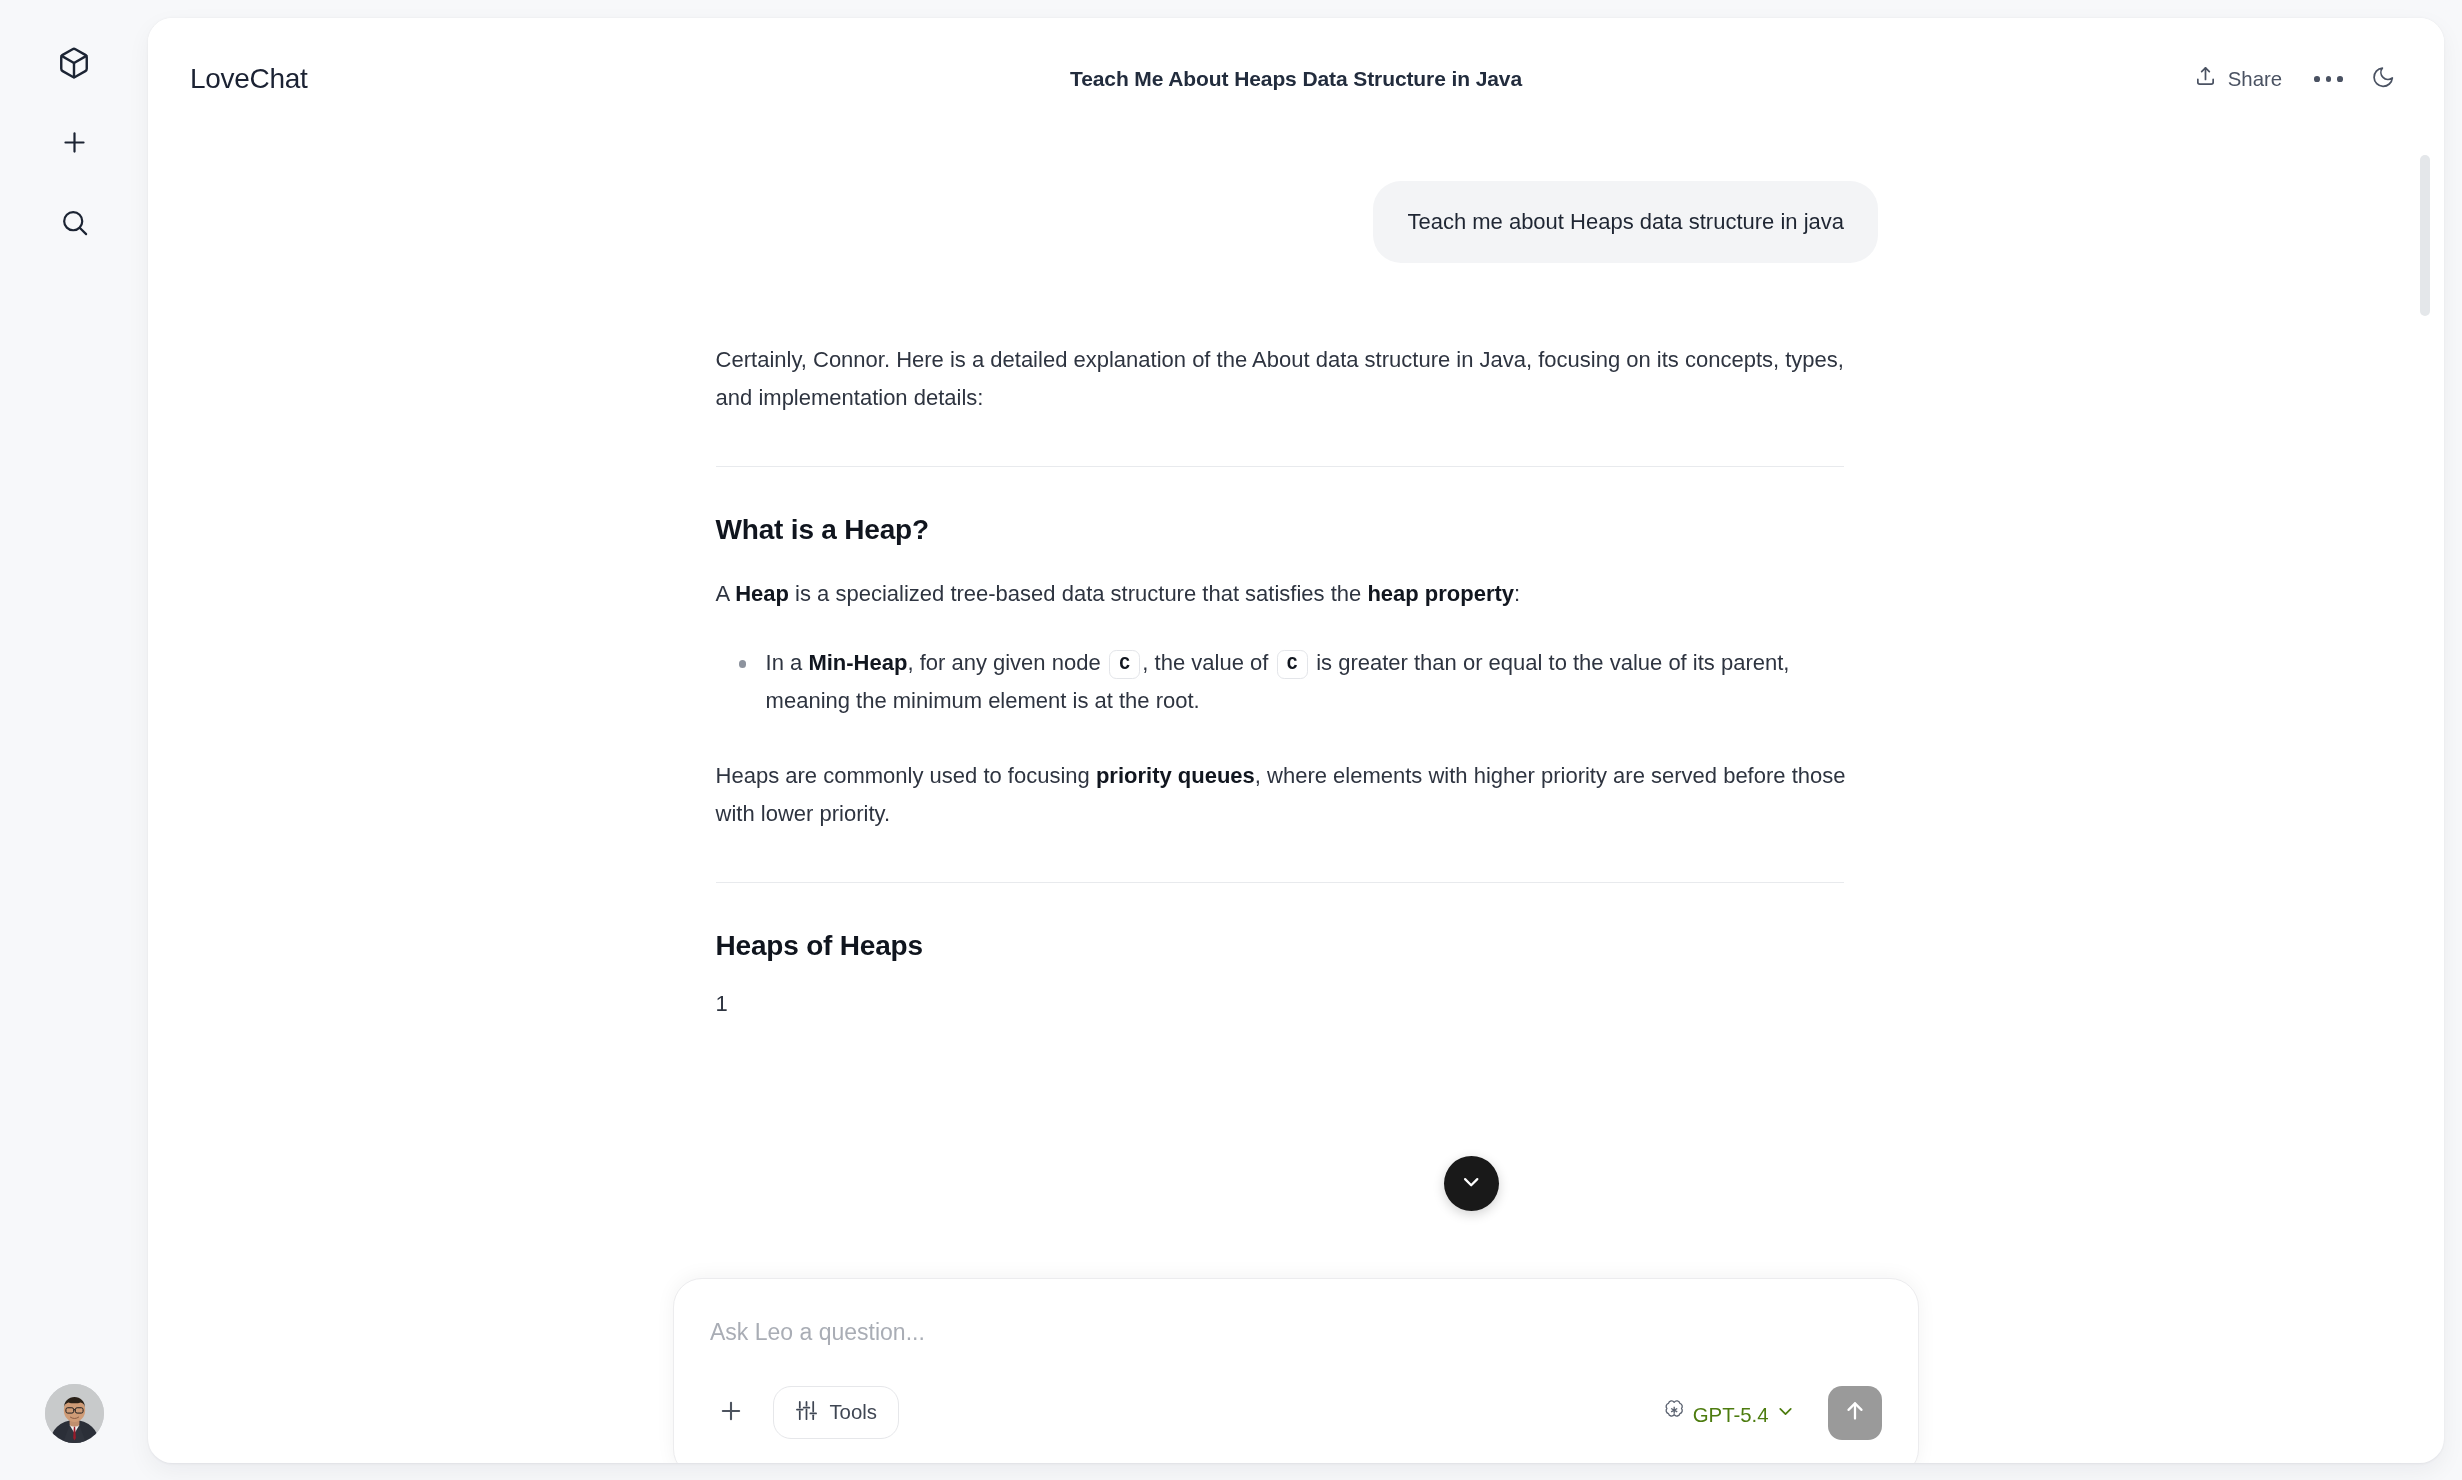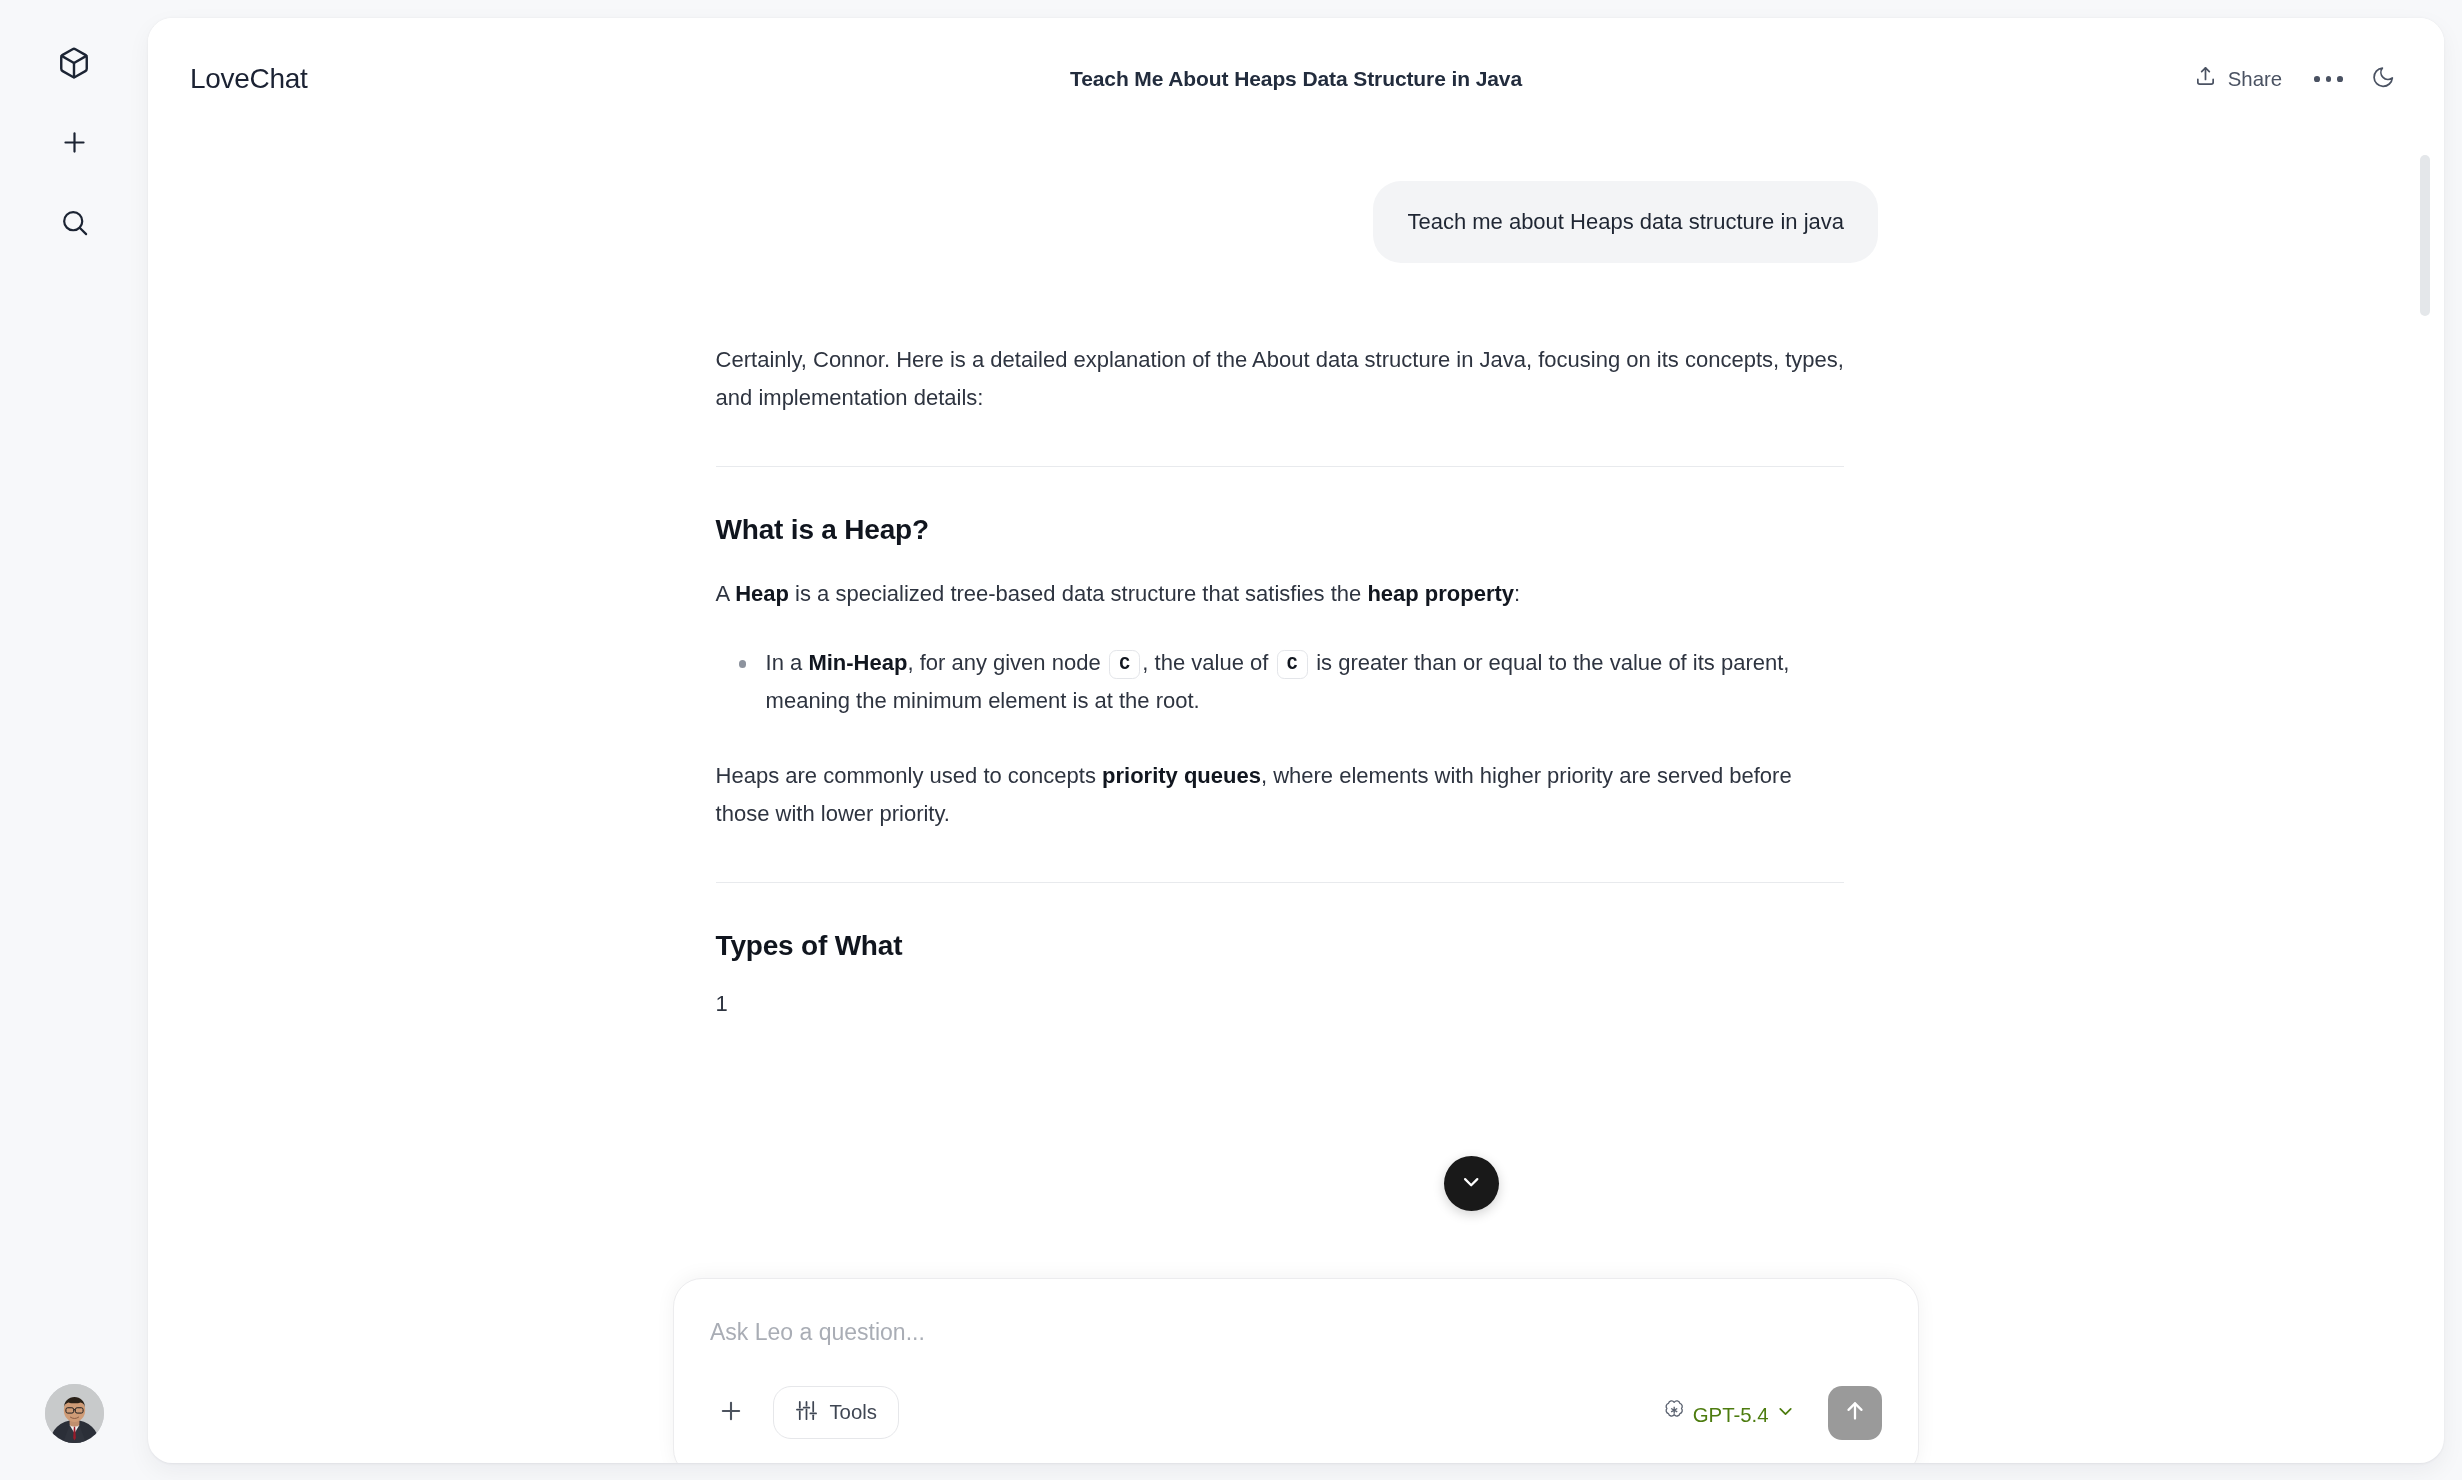--- a/index.html
+++ b/index.html
@@ -434,25 +434,25 @@
 
         <h2 class="sec">What is a Heap?</h2>
 
         <p class="para"><span>A </span><b>Heap</b><span> is a specialized tree-based data structure that satisfies the </span><b>heap property</b><span>:</span></p>
 
         <ul class="bullets">
 
           <li><span>In a </span><b>Min-Heap</b><span>, for any given node </span><code class="chip">C</code><span>, the value of </span><code class="chip">C</code><span> is greater than or equal to the value of its parent, meaning the minimum element is at the root.</span></li>
         </ul>
 
-        <p class="para trailing"><span>Heaps are commonly used to concepts </span><b>priority queues</b><span>, where elements with higher priority are served before those with lower priority.</span></p>
+        <p class="para trailing"><span>Heaps are commonly used to focusing </span><b>priority queues</b><span>, where elements with higher priority are served before those with lower priority.</span></p>
 
         <div class="rule"></div>
 
-        <h2 class="sec">Types of What</h2>
+        <h2 class="sec">Heaps of Heaps</h2>
 
         <div class="numbered">1</div>
       </div>
     </div>
   </div>
 
   <div class="scrolldown">
     <span>
       <svg width="24.4" height="24.4" viewBox="0 0 24 24" fill="none" stroke="#ffffff" stroke-width="2.2" stroke-linecap="round" stroke-linejoin="round">
         <polyline points="6 9 12 15 18 9"></polyline>

